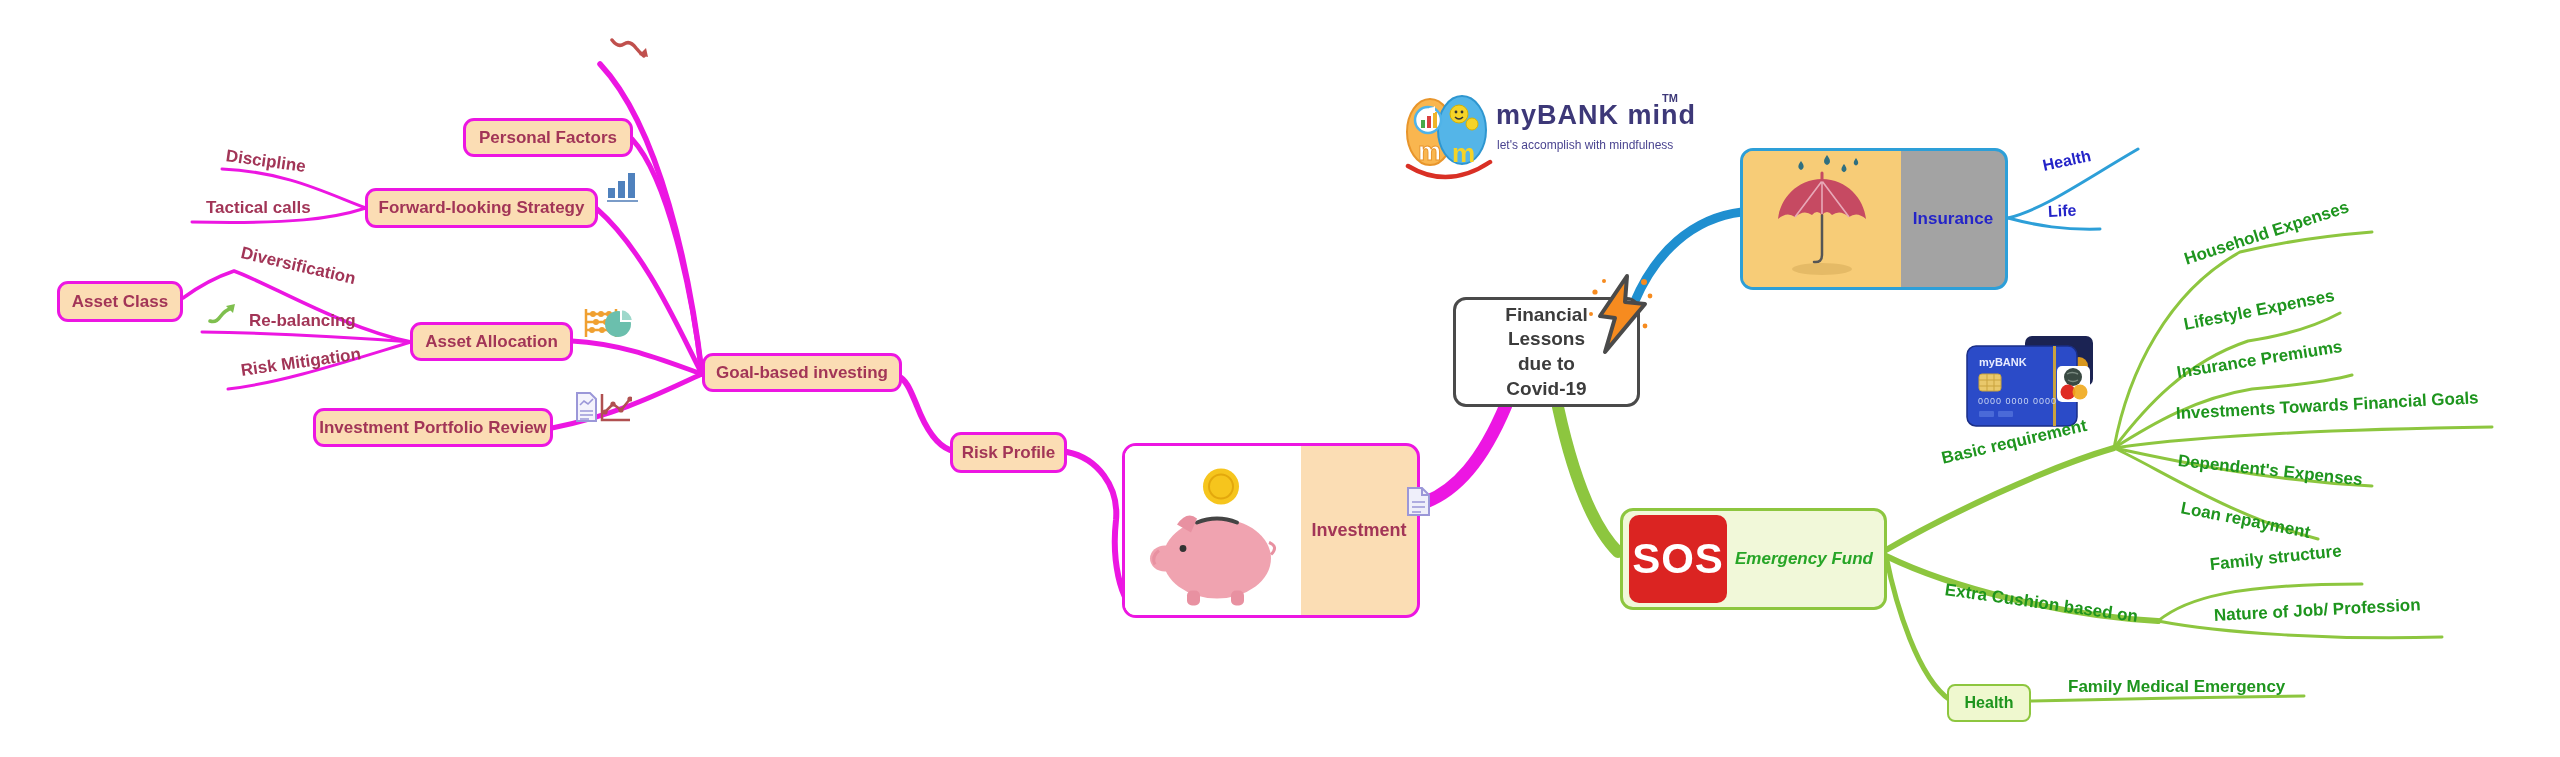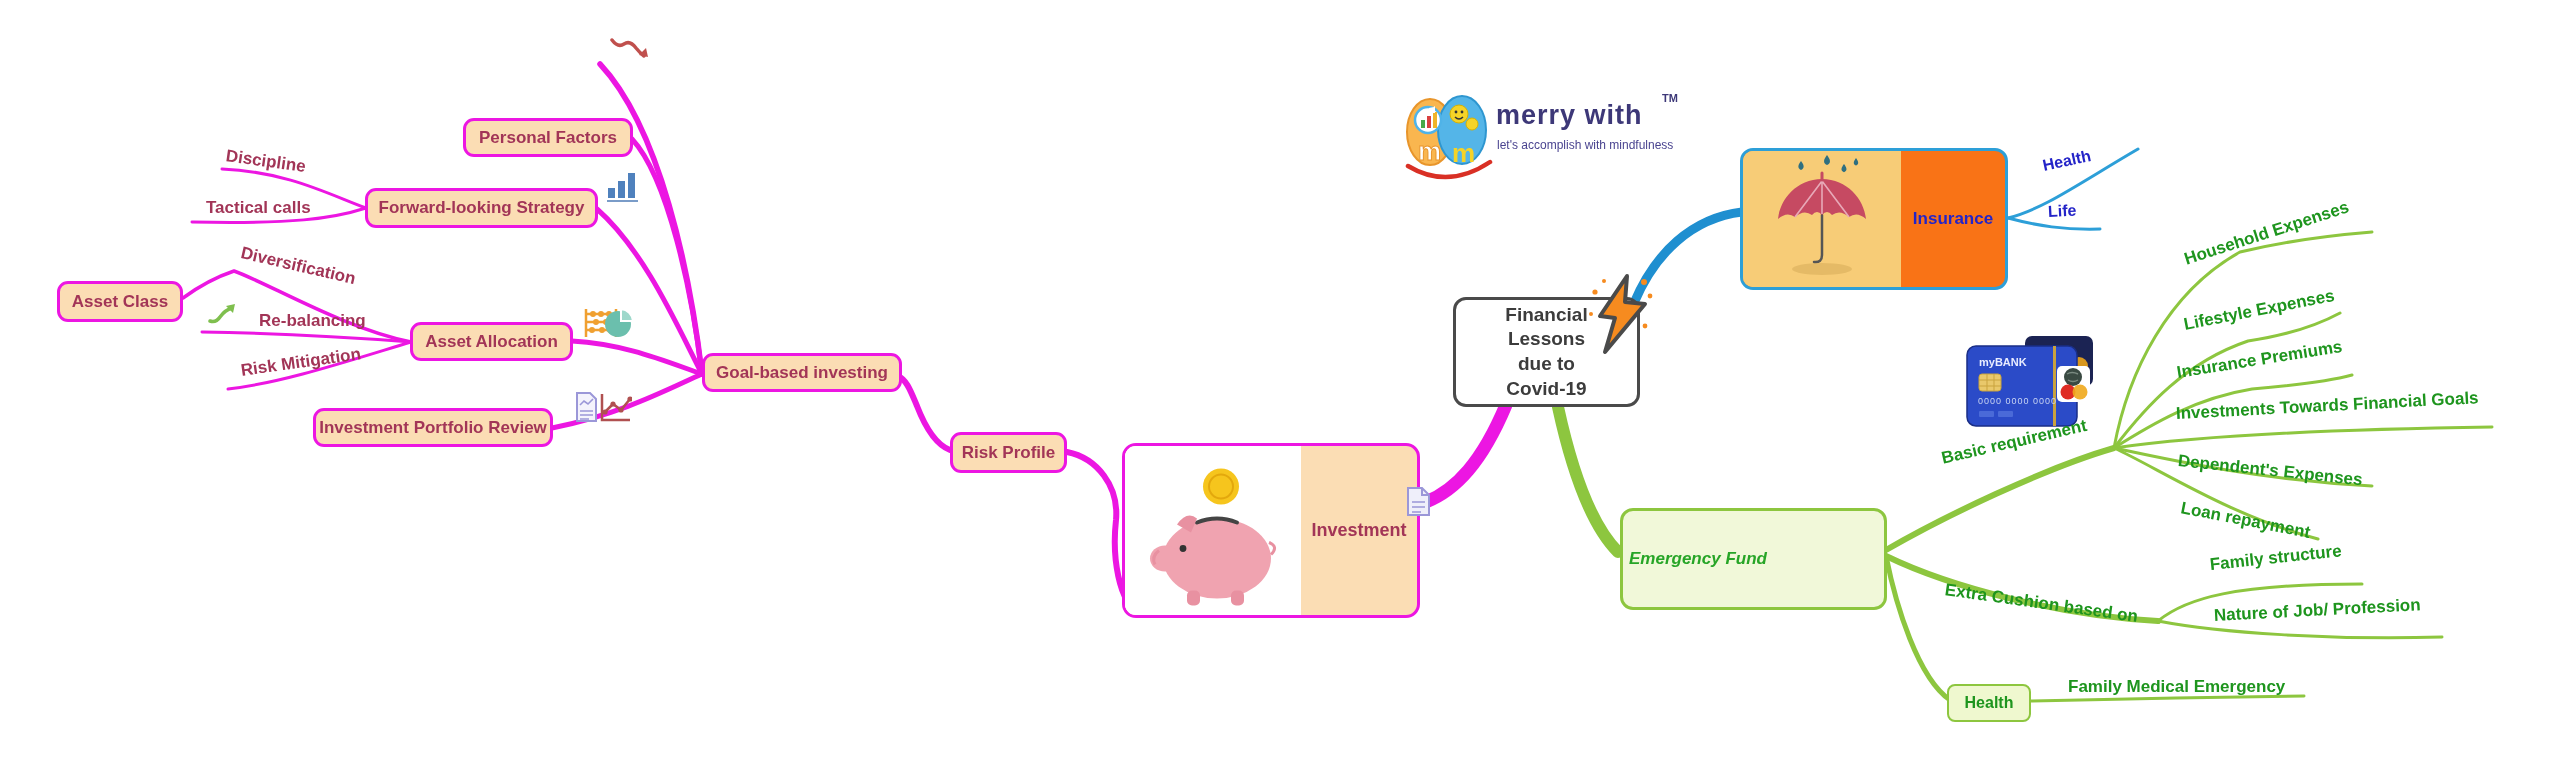--- a/index.html
+++ b/index.html
@@ -11,21 +11,21 @@
         color:#A23557;font-weight:bold;font-size:17px;white-space:nowrap;box-sizing:border-box;}
   .mlabel,.glabel,.blabel{position:absolute;font-weight:bold;font-size:17px;white-space:nowrap;
         transform-origin:left center;}
   .mlabel{color:#A23557;}
   .glabel{color:#1E951E;}
   .blabel{color:#2424C8;font-size:16px;}
   .bignode{position:absolute;display:flex;box-sizing:border-box;overflow:hidden;}
   #central{position:absolute;left:1453px;top:297px;width:187px;height:110px;background:#fff;
         border:3px solid #4A4A4A;border-radius:13px;display:flex;align-items:center;justify-content:center;
         text-align:center;color:#3C3C3C;font-weight:bold;font-size:19px;line-height:1.3;white-space:pre-line;box-sizing:border-box;}
-  #insurance-node{left:1740px;top:148px;width:268px;height:142px;border:3px solid #2D9FD8;border-radius:13px;background:#f97316;}
+  #insurance-node{left:1740px;top:148px;width:268px;height:142px;border:3px solid #2D9FD8;border-radius:13px;background:#a3a3a3;}
   #insurance-img{width:158px;height:100%;background:#F7CC77;flex:none;}
   #insurance-label{flex:1;display:flex;align-items:center;justify-content:center;color:#2424C8;font-weight:bold;font-size:17px;}
   #investment-node{left:1122px;top:443px;width:298px;height:175px;border:3.5px solid #EC16E2;border-radius:14px;background:#FBDDB4;}
   #investment-img{width:176px;height:100%;background:#fff;flex:none;}
   #investment-label{flex:1;display:flex;align-items:center;justify-content:center;color:#A23557;font-weight:bold;font-size:18px;}
   #ef-node{left:1620px;top:508px;width:267px;height:102px;border:3px solid #8DC63F;border-radius:13px;background:#F1F8D9;
         display:flex;align-items:center;gap:8px;padding:6px;}
   #sos-badge{width:98px;height:88px;background:#DB2422;border-radius:10px;flex:none;display:flex;align-items:center;justify-content:center;
         color:#fff;font-weight:bold;font-size:42px;letter-spacing:1px;}
   #ef-label{color:#27A527;font-weight:bold;font-size:17px;font-style:italic;}
@@ -90,21 +90,21 @@
       <path d="M16 30 L30 20 L30 25 M30 20 L25 21" stroke="#fff" stroke-width="2" fill="none"></path>
       <circle cx="55" cy="26" r="9" fill="#F5D327" stroke="#D8B200" stroke-width="1"></circle>
       <circle cx="52" cy="24" r="1.4" fill="#333"></circle>
         <circle cx="58" cy="24" r="1.4" fill="#333"></circle>
       <path d="M51 29 q4 4 8 0" stroke="#333" stroke-width="1.5" fill="none"></path>
       <circle cx="68" cy="36" r="6" fill="#F5D327" stroke="#D8B200" stroke-width="1"></circle>
       <text x="14" y="72" font-size="26" font-weight="bold" fill="#fff" stroke="#E8952B" stroke-width="1">m</text>
       <text x="48" y="74" font-size="26" font-weight="bold" fill="#F5D327">m</text>
       <path d="M4 78 Q44 102 86 74" stroke="#D93025" stroke-width="4.5" fill="none" stroke-linecap="round"></path>
     </svg>
-    <div id="brand-name">merry with</div>
+    <div id="brand-name">myBANK mind</div>
     <div id="brand-tm">TM</div>
     <div id="brand-tag">let's accomplish with mindfulness</div>
   </div>
 
   <div id="central">Financial
 Lessons
 due to
 Covid-19</div>
   <svg class="icon" style="left:1588px;top:272px;" width="66" height="84" viewBox="0 0 66 84">
     <polygon points="39,4 12,44 27,46 17,80 57,32 37,30" fill="#F68B1F" stroke="#4A4A4A" stroke-width="4" stroke-linejoin="round"></polygon>
@@ -128,20 +128,21 @@
       <path d="M84 4 c3.4 4.5 4.5 8 0 10 c-4.5 -2 -3.4 -5.5 0 -10 Z" fill="#2F6F80"></path>
       <path d="M101 13 c2.8 3.8 3.8 6.5 0 8.3 c-3.8 -1.8 -2.8 -4.5 0 -8.3 Z" fill="#2F6F80"></path>
       <path d="M113 7 c2.5 3.4 3.4 6 0 7.6 c-3.4 -1.6 -2.5 -4.2 0 -7.6 Z" fill="#2F6F80"></path>
     </svg>
     <div id="insurance-label">Insurance</div>
   </div>
   <div class="blabel" style="left:2043px;top:157px;transform:rotate(-12deg);">Health</div>
   <div class="blabel" style="left:2048px;top:203px;transform:rotate(-3deg);">Life</div>
 
   <div id="ef-node" class="bignode">
+    <div id="sos-badge">SOS</div>
     <div id="ef-label">Emergency Fund</div>
   </div>
 
   <svg class="icon" style="left:1965px;top:336px;" width="130" height="96" viewBox="0 0 130 96">
     <rect x="60" y="0" width="68" height="50" rx="7" fill="#1B2353"></rect>
     <circle cx="100" cy="30" r="9" fill="#CC2B24"></circle>
       <circle cx="114" cy="30" r="9" fill="#E8A21A" opacity="0.92"></circle>
     <rect x="2" y="10" width="110" height="80" rx="9" fill="#2B4BC8" stroke="#1A2E86" stroke-width="1.5"></rect>
     <rect x="88" y="10" width="3" height="80" fill="#C9A23F"></rect>
     <text x="14" y="30" font-size="11" font-weight="bold" fill="#E8ECFF">myBANK</text>
@@ -197,21 +198,21 @@
   <div class="node" style="left:702px;top:353px;width:200px;height:39px;">Goal-based investing</div>
   <div class="node" style="left:463px;top:118px;width:170px;height:39px;">Personal Factors</div>
   <div class="node" style="left:365px;top:188px;width:233px;height:40px;">Forward-looking Strategy</div>
   <div class="node" style="left:57px;top:281px;width:126px;height:41px;">Asset Class</div>
   <div class="node" style="left:410px;top:322px;width:163px;height:39px;">Asset Allocation</div>
   <div class="node" style="left:313px;top:408px;width:240px;height:39px;">Investment Portfolio Review</div>
 
   <div class="mlabel" style="left:226px;top:146px;transform:rotate(8deg);">Discipline</div>
   <div class="mlabel" style="left:206px;top:198px;">Tactical calls</div>
   <div class="mlabel" style="left:241px;top:243px;transform:rotate(13deg);">Diversification</div>
-  <div class="mlabel" style="left:259px;top:311px;">Re-balancing</div>
+  <div class="mlabel" style="left:249px;top:311px;">Re-balancing</div>
   <div class="mlabel" style="left:241px;top:361px;transform:rotate(-8deg);">Risk Mitigation</div>
 
   <svg class="icon" style="left:610px;top:34px;" width="40" height="30" viewBox="0 0 40 30">
     <path d="M2 6 q6 8 12 4 q6 -4 12 4 q4 5 8 8" fill="none" stroke="#C0504D" stroke-width="3.5" stroke-linecap="round"></path>
     <path d="M36 14 l2 9 l-9 -2 Z" fill="#C0504D"></path>
   </svg>
   <svg class="icon" style="left:606px;top:170px;" width="34" height="33" viewBox="0 0 34 33">
     <rect x="2" y="18" width="7" height="10" fill="#4F81BD"></rect>
     <rect x="12" y="11" width="7" height="17" fill="#4F81BD"></rect>
     <rect x="22" y="3" width="7" height="25" fill="#4F81BD"></rect>

